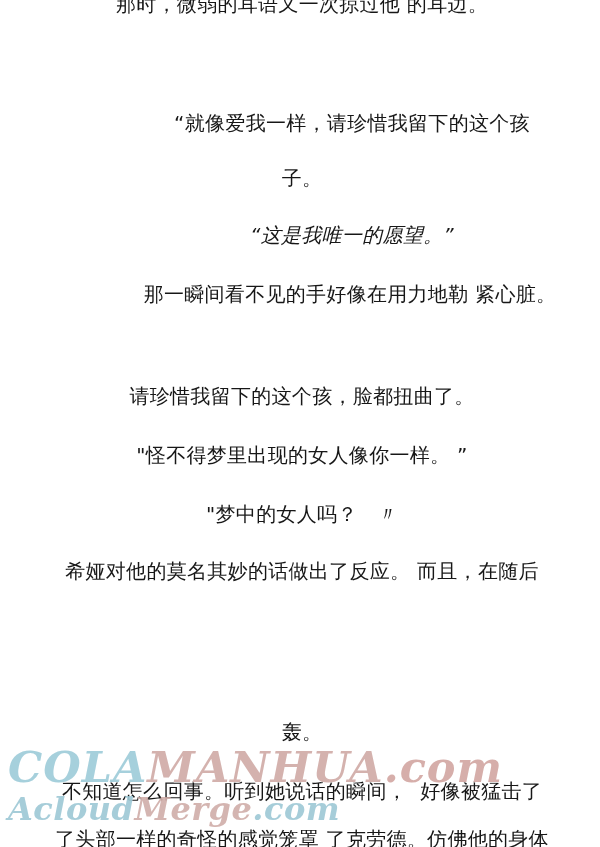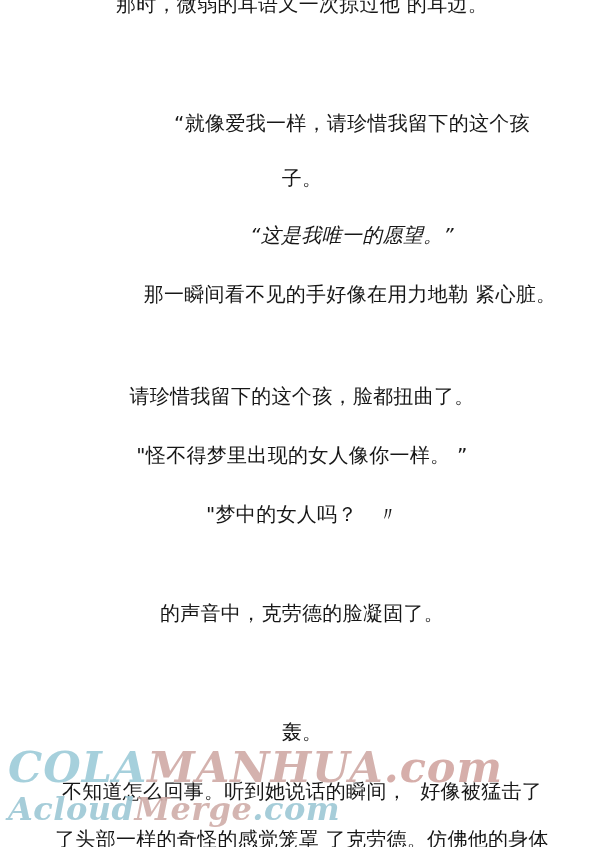--- a/index.html
+++ b/index.html
@@ -103,21 +103,21 @@
 
   <div class="text-layer">
     <div class="line cut-top">那时，微弱的耳语又一次掠过他 的耳边。</div>
     <div class="line indent" style="top:110px;">“就像爱我一样，请珍惜我留下的这个孩</div>
     <div class="line" style="top:165px;">子。</div>
     <div class="line indent" style="top:222px;font-style:italic;">“这是我唯一的愿望。”</div>
     <div class="line" style="top:281px;margin-left:48px;">那一瞬间看不见的手好像在用力地勒 紧心脏。</div>
     <div class="line" style="top:383px;">请珍惜我留下的这个孩，脸都扭曲了。</div>
     <div class="line" style="top:442px;">"怪不得梦里出现的女人像你一样。 ”</div>
     <div class="line" style="top:501px;">"梦中的女人吗？   〃</div>
-    <div class="line" style="top:600px;">的声音中，克劳德的脸凝固了。</div>
+    <div class="line" style="top:558px;">希娅对他的莫名其妙的话做出了反应。 而且，在随后</div>
     <div class="line" style="top:719px;">轰。</div>
     <div class="line" style="top:778px;">不知道怎么回事。听到她说话的瞬间，  好像被猛击了</div>
     <div class="line cut-bottom">了头部一样的奇怪的感觉笼罩 了克劳德。仿佛他的身体</div>
   </div>
 
   <div class="watermark wm-line1"><span class="cola">COLA</span><span class="manhua">MANHUA</span><span class="dotcom">.com</span></div>
 
   <div class="watermark wm-line2"><span>Ac</span><span>loud</span><span class="merge">Merge</span><span class="dotcom2">.com</span></div>
 
 </div>

